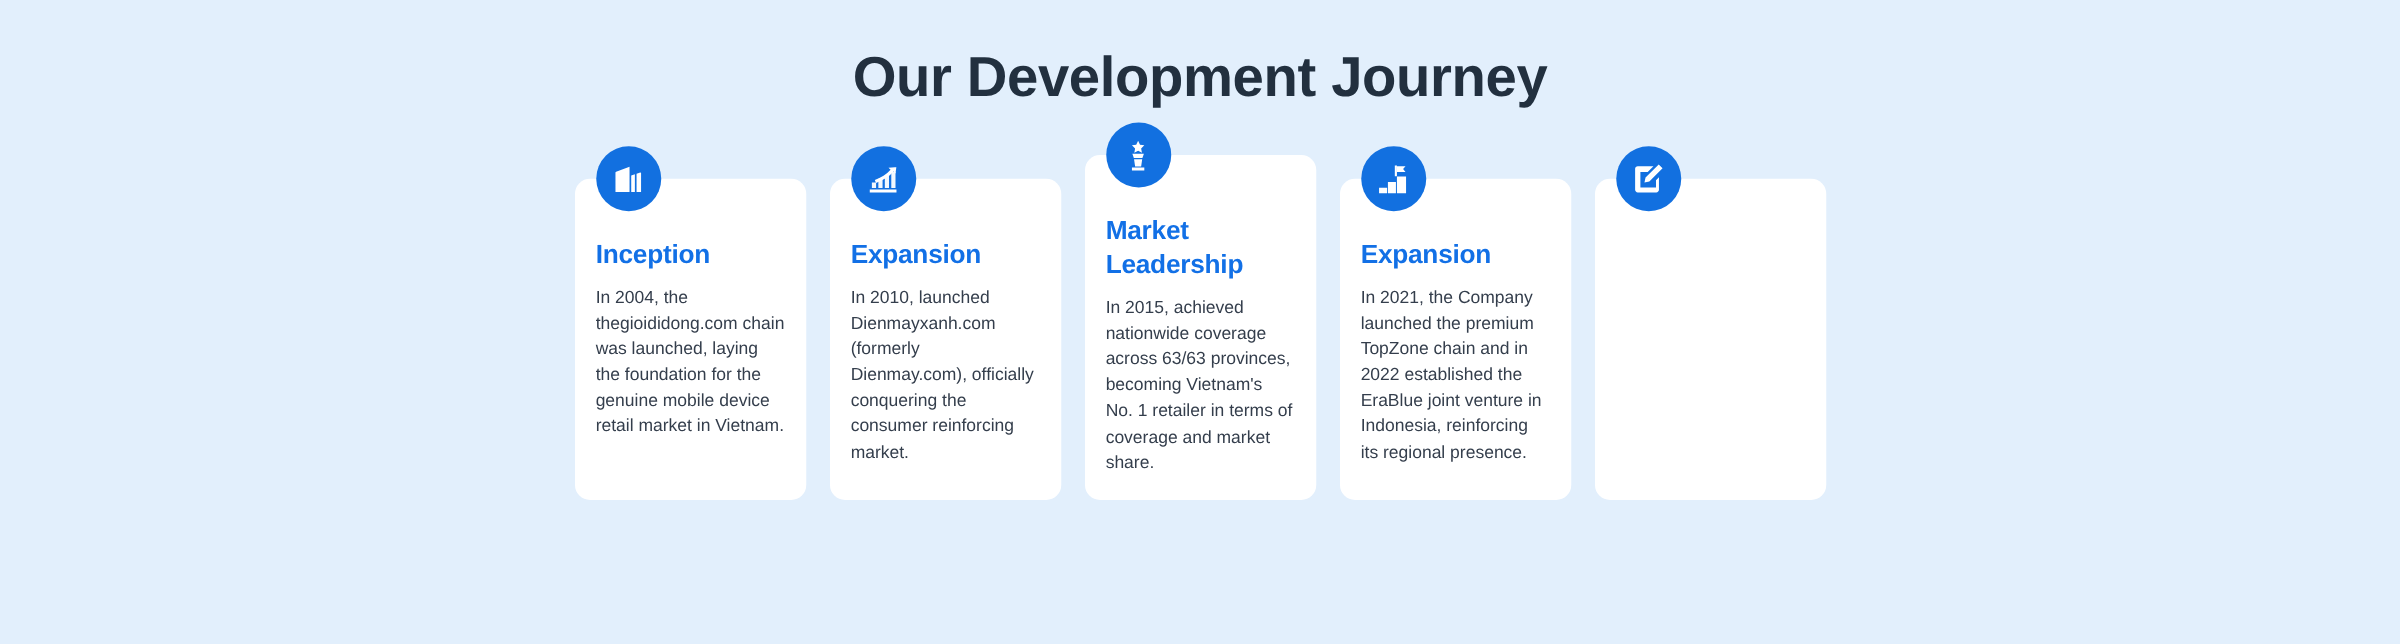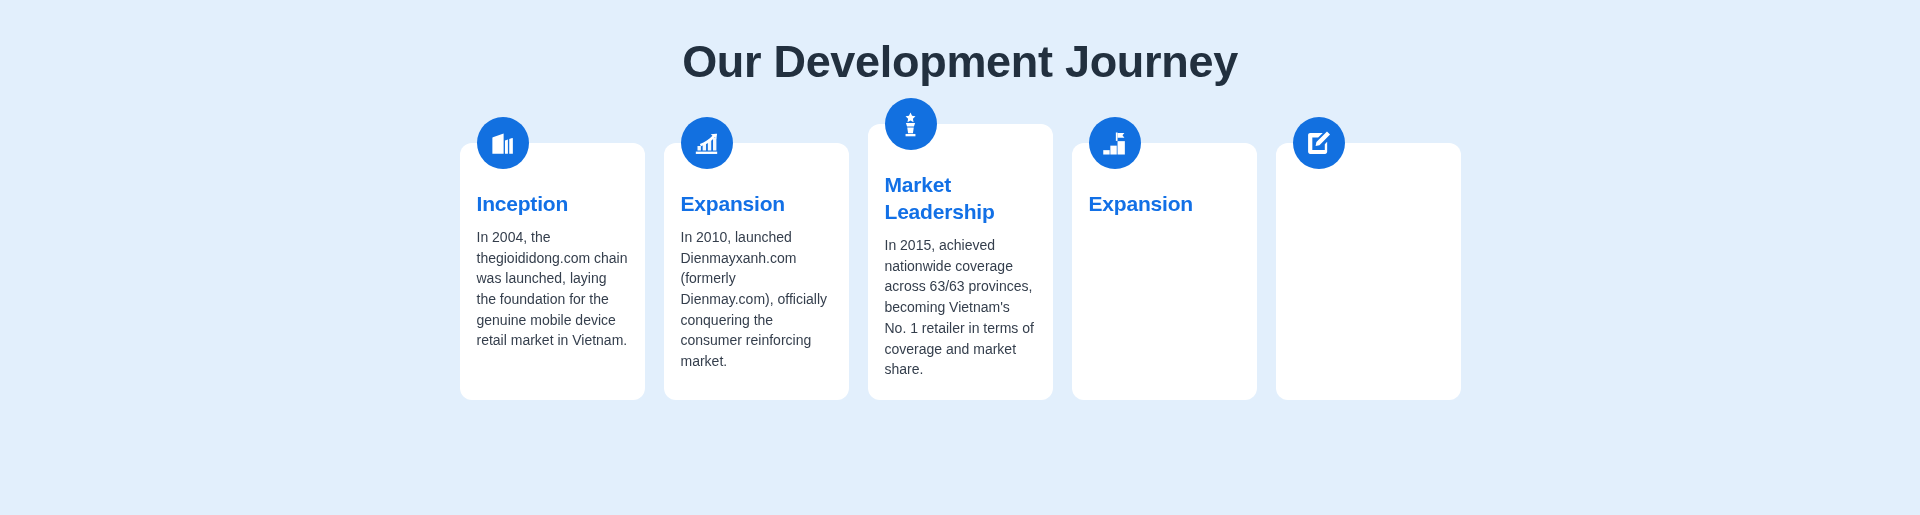--- a/index.html
+++ b/index.html
@@ -143,20 +143,21 @@
       <div class="card-icon">
         <svg viewBox="0 0 24 24" fill="#ffffff" aria-hidden="true">
           <path d="M13.2 2.2h1.5v7.5h-1.5V2.2z"></path>
           <path d="M14.7 2.6h6.1l-1.7 2.1 1.7 2.1h-6.1V2.6z"></path>
           <path d="M14.7 9.9h6.5v11.9h-6.5V9.9z"></path>
           <path d="M8.3 13.9h5.7v7.9H8.3v-7.9z"></path>
           <path d="M2 17.9h5.7v3.9H2v-3.9z"></path>
         </svg>
       </div>
       <div class="card-heading">Expansion</div>
+      <div class="card-body">In 2021, the Company launched the premium TopZone chain and in 2022 established the EraBlue joint venture in Indonesia, reinforcing its regional presence.</div>
     </div>
 
     <div class="card" style="min-height:257px;">
       <div class="card-icon">
         <svg viewBox="0 0 24 24" fill="#ffffff" aria-hidden="true">
           <path d="M4.6 2.6h11.2l-4.1 4.1H6.5v11.1h11.1v-5.2l2.1-2.1v8.9c0 1-.85 1.85-1.85 1.85H4.6c-1.0 0-1.85-.85-1.85-1.85V4.45c0-1.0.85-1.85 1.85-1.85z"></path>
           <path d="M19.55 1.35l2.7 2.7-9.4 9.4-3.45.75.75-3.45 9.4-9.4z"></path>
         </svg>
       </div>
     </div>

